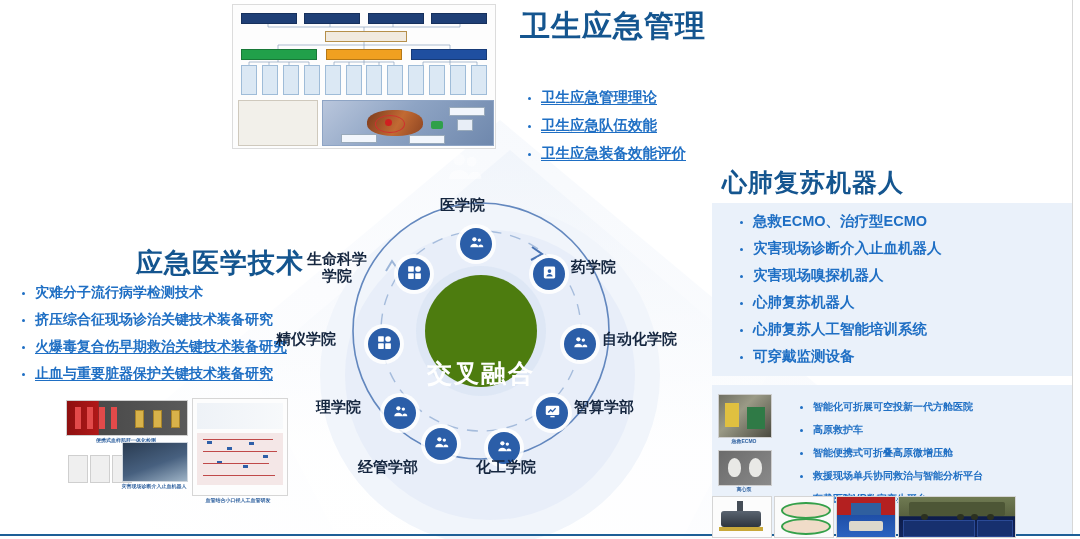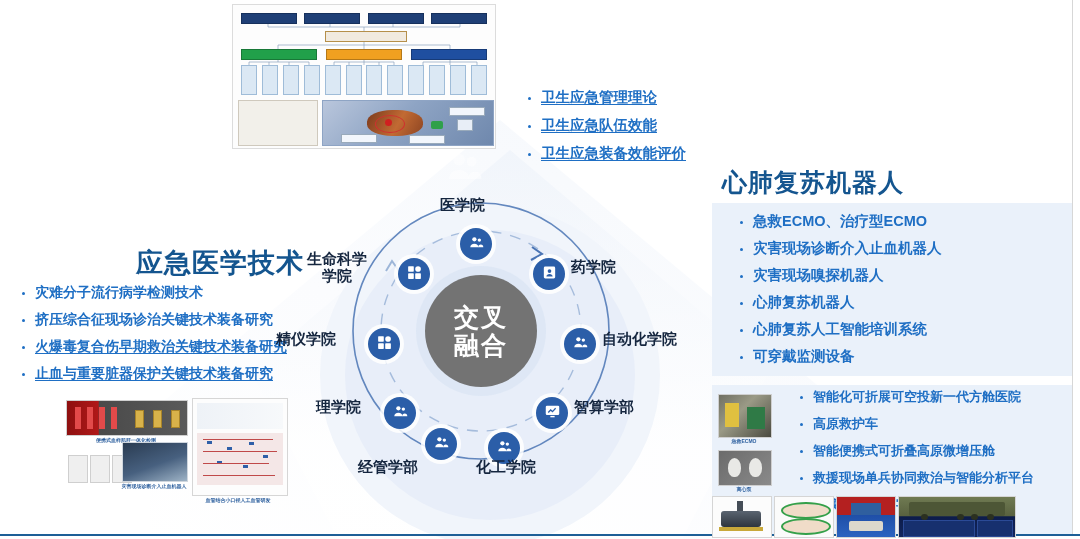--- a/index.html
+++ b/index.html
@@ -67,29 +67,29 @@
   }
   #bl-top{left:524px;top:88px;font-size:14.5px;}
   #bl-top li{margin-bottom:9px;text-decoration:underline;text-underline-offset:2px;
     text-decoration-thickness:1px;}
   #bl-left{left:18px;top:284px;font-size:14px;}
   #bl-left li{margin-bottom:9px;}
   #bl-left li:nth-child(3),#bl-left li:nth-child(4){text-decoration:underline;
     text-underline-offset:2px;text-decoration-thickness:1px;}
   #bl-right{left:736px;top:212px;font-size:14.5px;}
   #bl-right li{margin-bottom:8px;}
-  #bl-right2{left:796px;top:388px;font-size:13px;}
+  #bl-right2{left:796px;top:400px;font-size:10px;}
   #bl-right2 li{margin-bottom:9px;}
 
   
   .ring-svg{position:absolute;left:300px;top:185px;width:400px;height:320px;}
   .core{
     position:absolute;left:425px;top:275px;width:112px;height:112px;border-radius:50%;
-    background:#737373;box-shadow:0 0 0 9px rgba(214,226,243,.55);
-    display:flex;flex-direction:column;align-items:center;justify-content:center;
+    background:#4d7c0f;box-shadow:0 0 0 9px rgba(214,226,243,.55);
+    display:flex;flex-direction:row;align-items:flex-end;justify-content:center;
     color:#fff;font-weight:bold;font-size:25px;line-height:1.12;letter-spacing:2px;
   }
   .node{
     position:absolute;width:32px;height:32px;border-radius:50%;
     background:#2b5ea8;display:flex;align-items:center;justify-content:center;
     box-shadow:0 0 0 4px rgba(255,255,255,.85);
   }
   .node svg{width:17px;height:17px;fill:#ffffff;}
   .node-label{
     position:absolute;color:#15263f;font-weight:bold;font-size:15px;
@@ -254,20 +254,21 @@
     <div class="map-blob"></div>
       <div class="map-ring"></div>
       <div class="map-dot"></div>
     <div class="map-green"></div>
       <div class="map-box"></div>
     <div class="map-tag" style="left:126px;top:6px;"></div>
     <div class="map-tag" style="left:18px;top:33px;"></div>
     <div class="map-tag" style="left:86px;top:34px;"></div>
   </div>
 
+  <div class="heading" id="h-top">卫生应急管理</div>
   <div class="heading" id="h-left">应急医学技术</div>
   <div class="heading" id="h-right">心肺复苏机器人</div>
 
   <ul class="blist" id="bl-left">
     <li>灾难分子流行病学检测技术</li>
     <li>挤压综合征现场诊治关键技术装备研究</li>
     <li>火爆毒复合伤早期救治关键技术装备研究</li>
     <li>止血与重要脏器保护关键技术装备研究</li>
   </ul>
 

